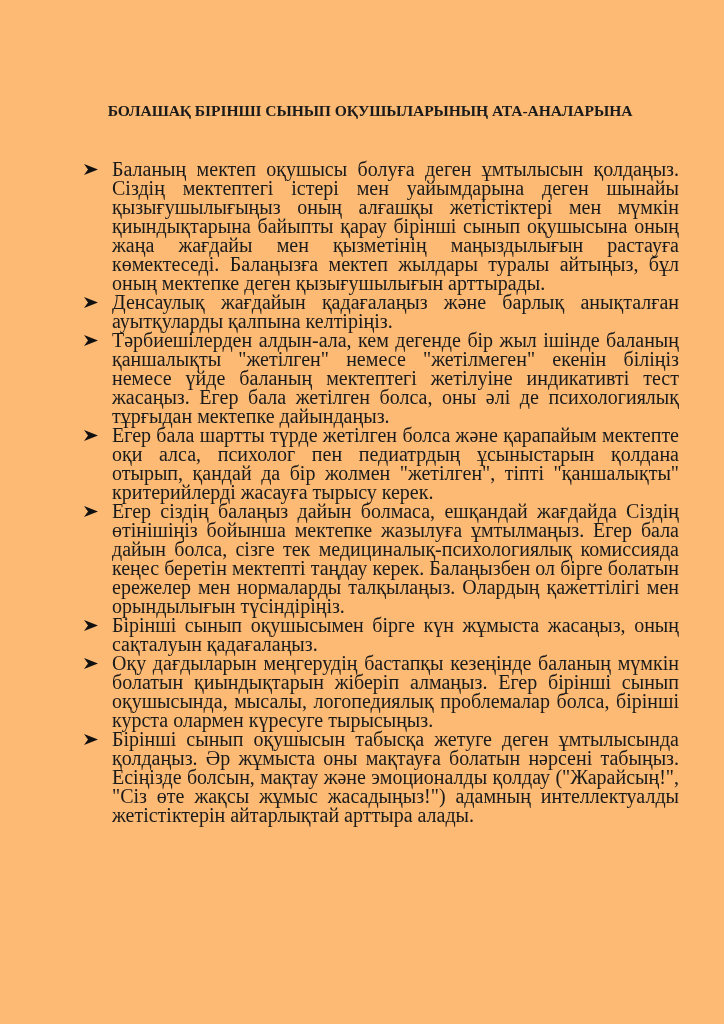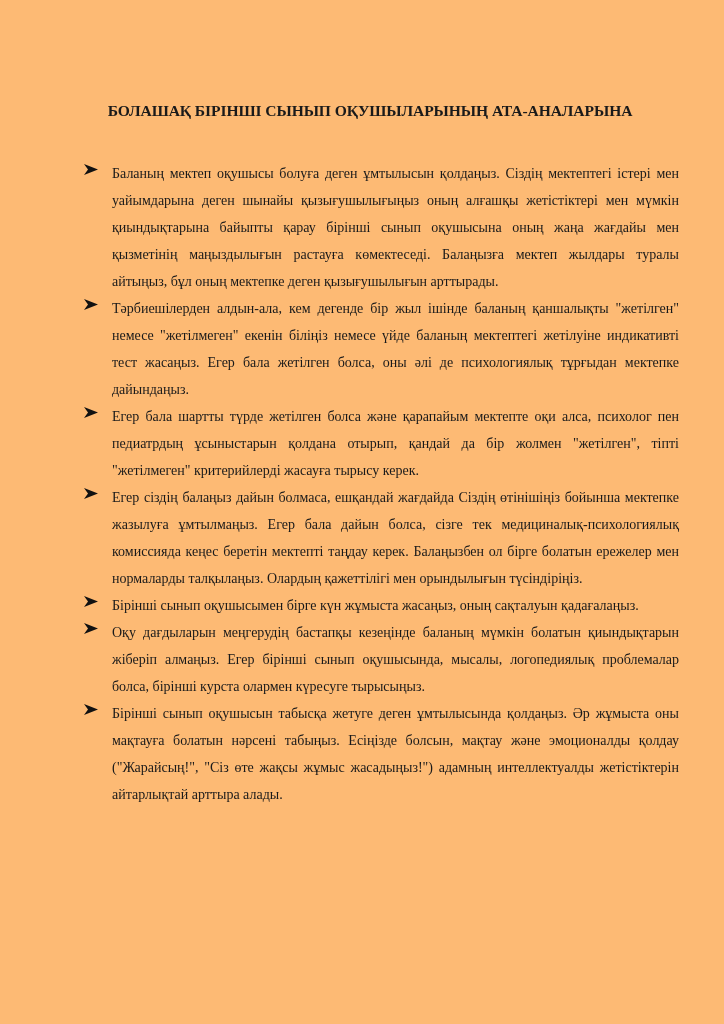--- a/index.html
+++ b/index.html
@@ -40,22 +40,22 @@
       left: 84px;
       top: 160px;
       width: 595px;
       margin: 0;
       padding: 0;
       list-style: none;
     }
     .item {
       position: relative;
       padding-left: 28px;
-      font-size: 14px;
-      line-height: 27px;
+      font-size: 20px;
+      line-height: 19px;
       text-align: justify;
     }
     .bullet {
       position: absolute;
       left: 0;
       top: 0;
       width: 16px;
       height: 19px;
       font-size: 13px;
       line-height: 19px;
@@ -79,29 +79,37 @@
           </svg>
         </span>
       <span class="text">Баланың мектеп оқушысы болуға деген ұмтылысын қолдаңыз. Сіздің мектептегі істері мен уайымдарына деген шынайы қызығушылығыңыз оның алғашқы жетістіктері мен мүмкін қиындықтарына байыпты қарау бірінші сынып оқушысына оның жаңа жағдайы мен қызметінің маңыздылығын растауға көмектеседі. Балаңызға мектеп жылдары туралы айтыңыз, бұл оның мектепке деген қызығушылығын арттырады.</span>
     </li>
     <li class="item">
       <span class="bullet">
           <svg width="14" height="11" viewBox="0 0 14 11">
             <path d="M0 0 L14 5.5 L0 11 L4 5.5 Z" fill="#111"></path>
           </svg>
         </span>
+      <span class="text">Денсаулық жағдайын қадағалаңыз және барлық анықталған ауытқуларды қалпына келтіріңіз.</span>
+    </li>
+    <li class="item">
+      <span class="bullet">
+          <svg width="14" height="11" viewBox="0 0 14 11">
+            <path d="M0 0 L14 5.5 L0 11 L4 5.5 Z" fill="#111"></path>
+          </svg>
+        </span>
       <span class="text">Тәрбиешілерден алдын-ала, кем дегенде бір жыл ішінде баланың қаншалықты "жетілген" немесе "жетілмеген" екенін біліңіз немесе үйде баланың мектептегі жетілуіне индикативті тест жасаңыз. Егер бала жетілген болса, оны әлі де психологиялық тұрғыдан мектепке дайындаңыз.</span>
     </li>
     <li class="item">
       <span class="bullet">
           <svg width="14" height="11" viewBox="0 0 14 11">
             <path d="M0 0 L14 5.5 L0 11 L4 5.5 Z" fill="#111"></path>
           </svg>
         </span>
-      <span class="text">Егер бала шартты түрде жетілген болса және қарапайым мектепте оқи алса, психолог пен педиатрдың ұсыныстарын қолдана отырып, қандай да бір жолмен "жетілген", тіпті "жетілмеген" критерийлерді жасауға тырысу керек.</span>
+      <span class="text">Егер бала шартты түрде жетілген болса және қарапайым мектепте оқи алса, психолог пен педиатрдың ұсыныстарын қолдана отырып, қандай да бір жолмен "жетілген", тіпті "қаншалықты" критерийлерді жасауға тырысу керек.</span>
     </li>
     <li class="item">
       <span class="bullet">
           <svg width="14" height="11" viewBox="0 0 14 11">
             <path d="M0 0 L14 5.5 L0 11 L4 5.5 Z" fill="#111"></path>
           </svg>
         </span>
       <span class="text">Егер сіздің балаңыз дайын болмаса, ешқандай жағдайда Сіздің өтінішіңіз бойынша мектепке жазылуға ұмтылмаңыз. Егер бала дайын болса, сізге тек медициналық-психологиялық комиссияда кеңес беретін мектепті таңдау керек. Балаңызбен ол бірге болатын ережелер мен нормаларды талқылаңыз. Олардың қажеттілігі мен орындылығын түсіндіріңіз.</span>
     </li>
     <li class="item">

